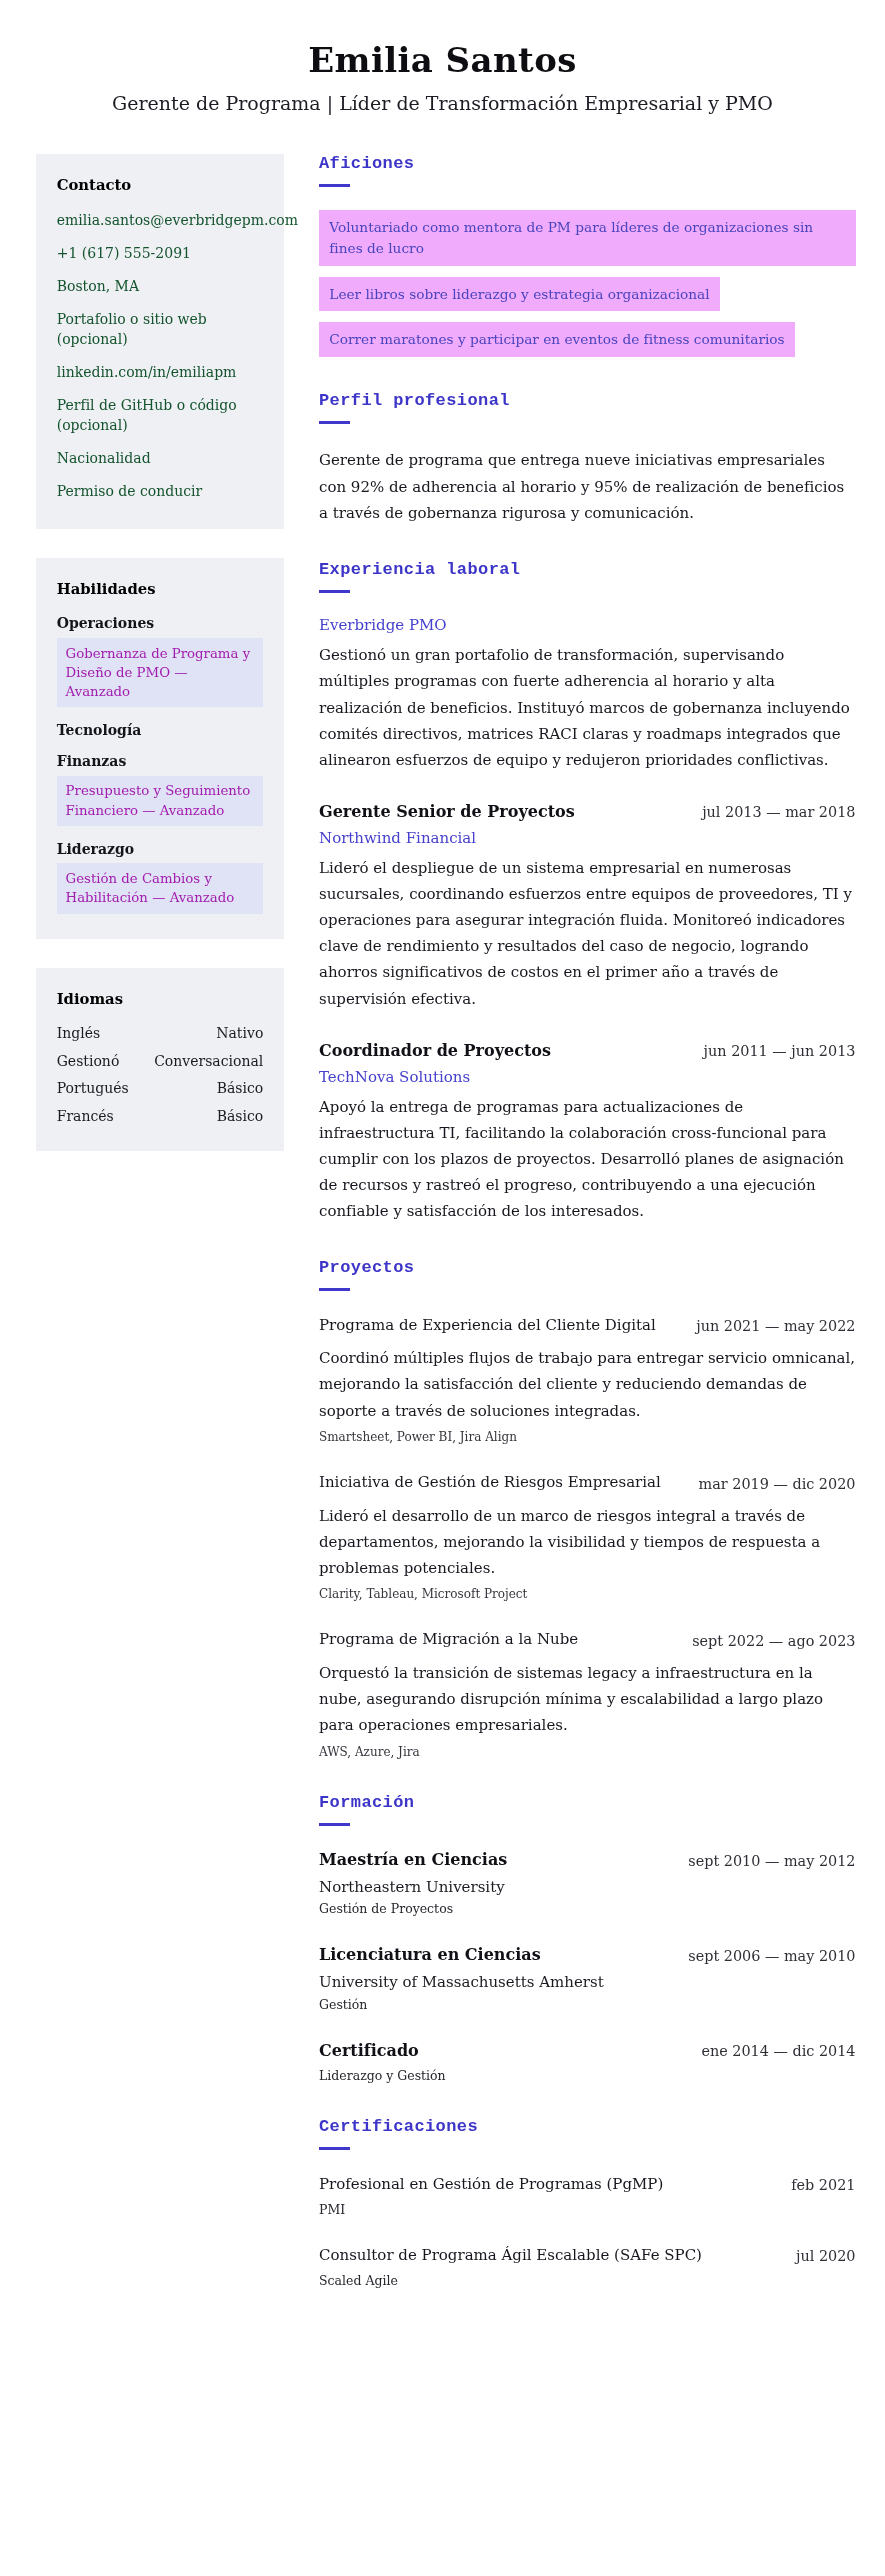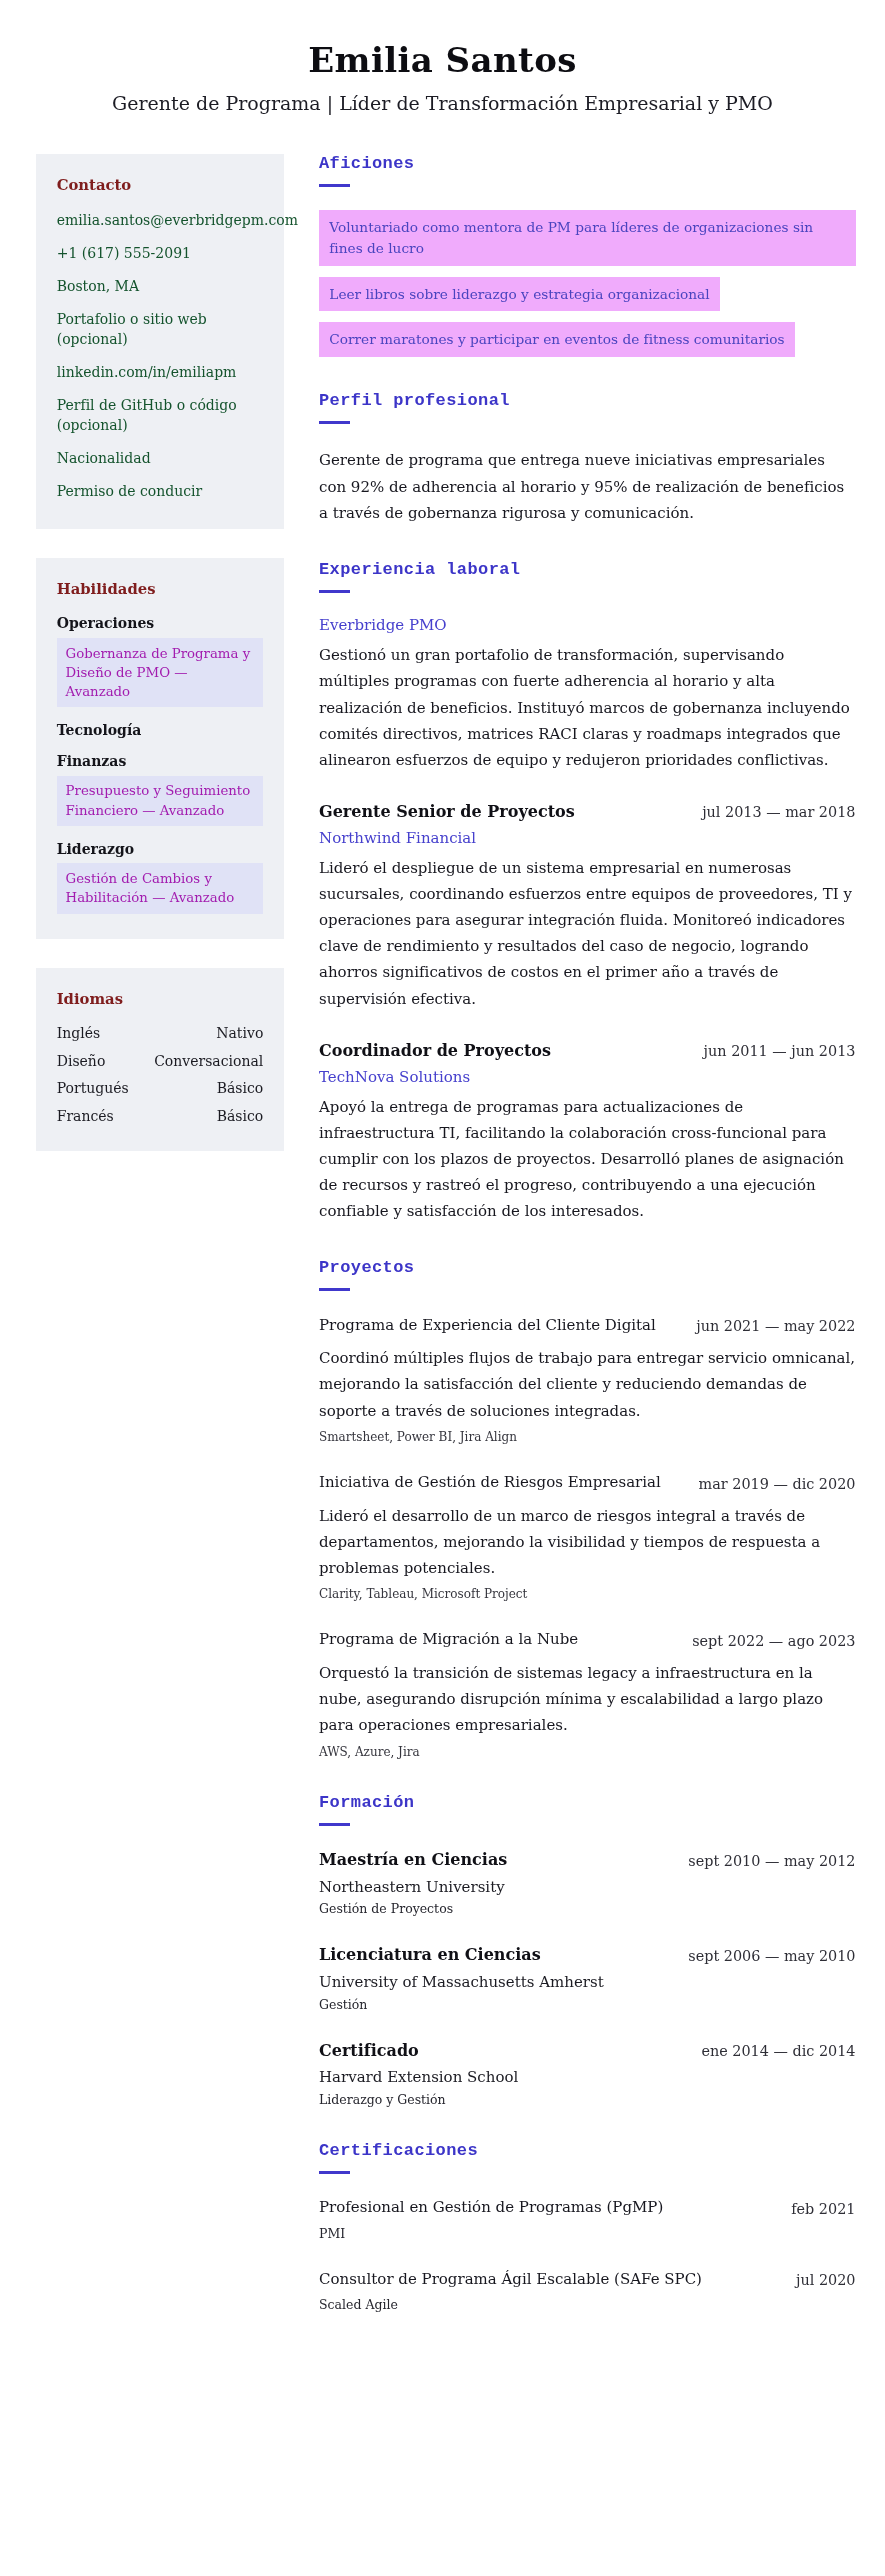--- a/index.html
+++ b/index.html
@@ -14,21 +14,21 @@
   .header h1 { font-size:34px; font-weight:bold; letter-spacing:0.4px; color:#0d0d12; }
   .subtitle { font-size:19px; margin-top:11.8px; color:#1c1c24; }
 
   
   .columns { display:flex; margin-top:40px; padding:0 29.5px 66px 36px; gap:35px; align-items:flex-start; }
   .sidebar { width:248px; flex:0 0 248px; }
   .main { flex:1 1 auto; min-width:0; }
 
   
   .box { background:#eef0f4; padding:22px 20.7px 25px 20.7px; margin-bottom:29.5px; }
-  .box h3 { font-size:14.8px; font-weight:bold; color:#7f1d1d; margin-bottom:17.7px; }
+  .box h3 { font-size:14.8px; font-weight:bold; color:#000000; margin-bottom:17.7px; }
   .c-item { font-size:14px; line-height:1.45; margin-bottom:12.5px; color:#14532d; }
   .c-item:last-child { margin-bottom:3px; }
   .nowrap { white-space:nowrap; }
   .cat { font-size:14px; font-weight:bold; margin:14.8px 0 6.6px 0; color:#14141a; }
   .skill-pill {
     background:#e0e2f6; color:#a21caf;
     font-size:13.3px; line-height:1.45; padding:5.9px 8.9px;
   }
   .lang-row { display:flex; justify-content:space-between; font-size:14px; margin-bottom:11.8px; color:#1b1b22; }
   .lang-row:last-child { margin-bottom:1.5px; }
@@ -95,21 +95,21 @@
       <div class="skill-pill">Gestión de Cambios y Habilitación — Avanzado</div>
     </section>
 
     <section class="box">
       <h3>Idiomas</h3>
       <div class="lang-row">
         <span>Inglés</span>
         <span>Nativo</span>
       </div>
       <div class="lang-row">
-        <span>Diseño</span>
+        <span>Gestionó</span>
         <span>Conversacional</span>
       </div>
       <div class="lang-row">
         <span>Portugués</span>
         <span>Básico</span>
       </div>
       <div class="lang-row">
         <span>Francés</span>
         <span>Básico</span>
       </div>
@@ -213,21 +213,20 @@
         </div>
         <div class="school">University of Massachusetts Amherst</div>
         <div class="field">Gestión</div>
       </article>
 
       <article class="entry">
         <div class="entry-head">
           <div class="entry-title">Certificado</div>
           <div class="entry-date">ene 2014 — dic 2014</div>
         </div>
-        <div class="school">Harvard Extension School</div>
         <div class="field">Liderazgo y Gestión</div>
       </article>
     </section>
 
     <section class="block">
       <h2>Certificaciones</h2>
       <div class="rule"></div>
 
       <article class="entry">
         <div class="entry-head">

